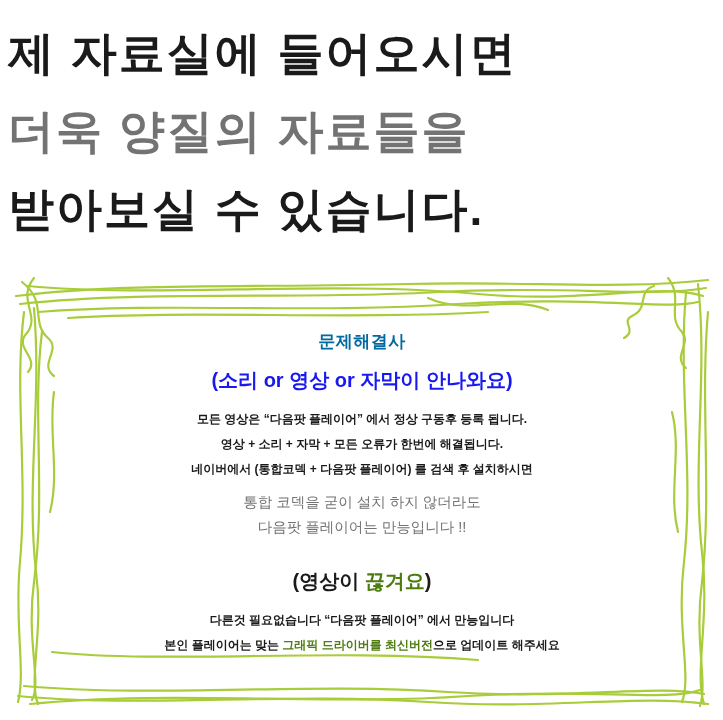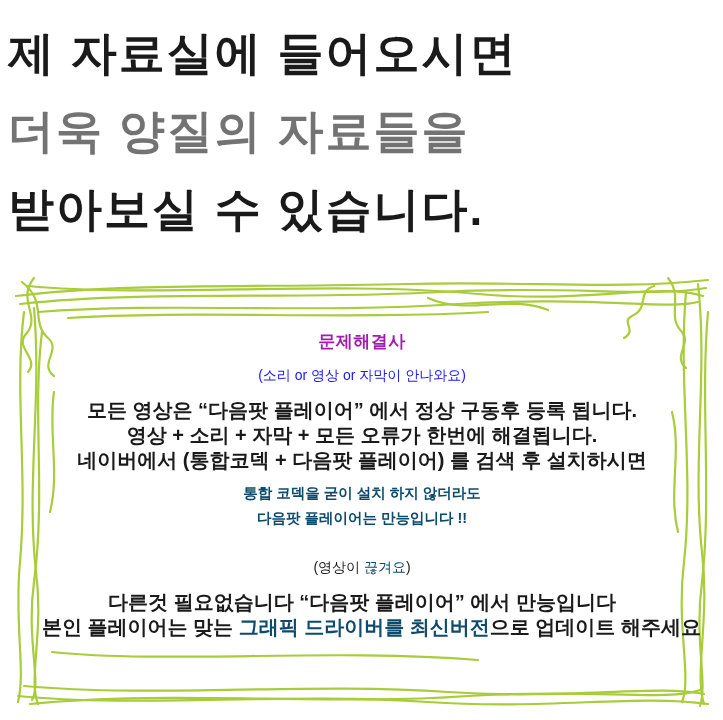--- a/index.html
+++ b/index.html
@@ -56,47 +56,47 @@
   .content {
     position: absolute;
     left: 42px;
     top: 330px;
     width: 640px;
     text-align: center;
   }
   .c-title {
     font-size: 17px;
     font-weight: 700;
-    color: #a21caf;
+    color: #0369a1;
     letter-spacing: 0.5px;
     margin-bottom: 14px;
   }
   .c-sub {
-    font-size: 14px;
-    font-weight: 400;
+    font-size: 20px;
+    font-weight: 700;
     color: #1919ef;
     margin-bottom: 13px;
   }
   .c-line {
-    font-size: 20px;
+    font-size: 12px;
     font-weight: 700;
     color: #1a1a1a;
     line-height: 25px;
     white-space: nowrap;
   }
   .c-red {
     font-size: 14.5px;
-    font-weight: 700;
-    color: #0c4a6e;
+    font-weight: 400;
+    color: #737373;
     line-height: 25px;
     white-space: nowrap;
   }
   .gap-big { height: 28px; }
   .gap-small { height: 8px; }
-  .mix-red { color: #0c4a6e; }
+  .mix-red { color: #4d7c0f; }
   .mix-black { color: #1a1a1a; }
 </style>
 </head>
 <body>
 
 <div id="page">
 
   <div class="headline">
     <div class="headline-line hl-1">제 자료실에 들어오시면</div>
     <div class="headline-line hl-2">더욱 양질의 자료들을</div>

